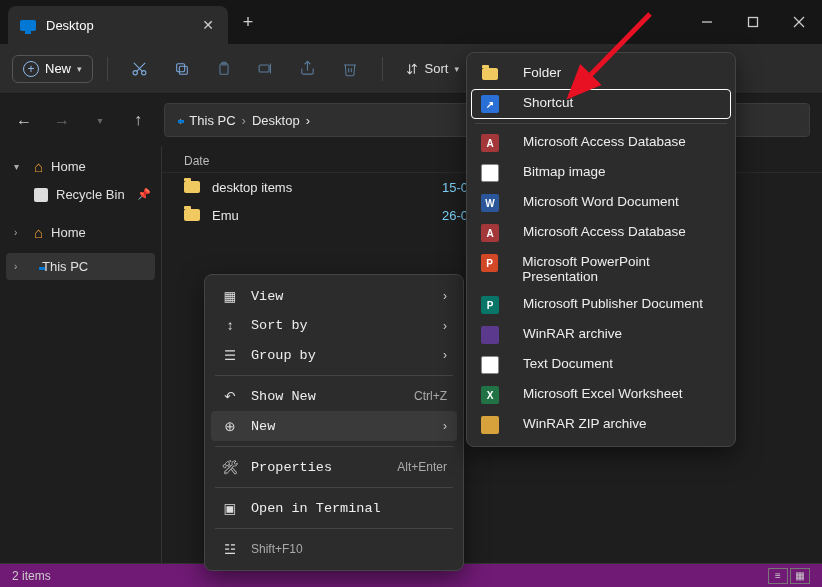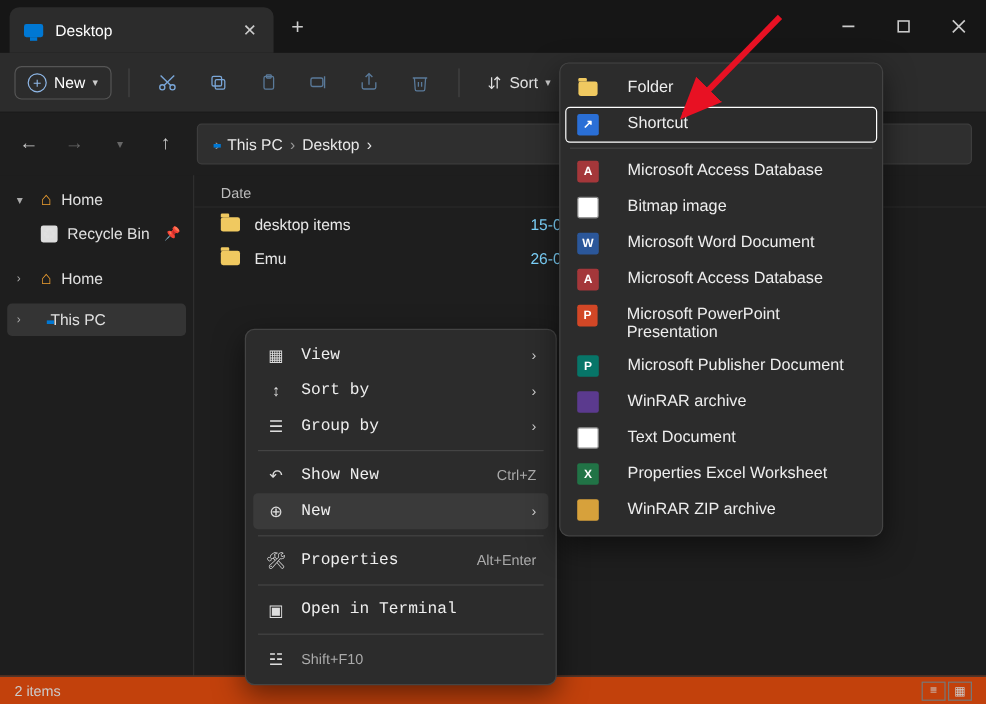--- a/index.html
+++ b/index.html
@@ -42,21 +42,21 @@
   .content { flex:1; background:#1e1e1e; position:relative;}
   .cols { display:flex; padding:8px 12px 4px 22px; color:#bbb; font-size:12px; border-bottom:1px solid #2a2a2a;}
   .col-name { flex: 0 0 248px; display:flex; align-items:center; gap:30px;}
   .col-sort { color:#888;}
   .row { display:flex; align-items:center; padding:6px 12px 6px 22px; font-size:13px;}
   .row .fic { width:18px; height:16px; margin-right:10px; display:flex; align-items:center;}
   .row .rname { flex:0 0 230px;}
   .row .rdate { color:#7dd3fc;}
 
   
-  .status { position:absolute; bottom:0; left:0; right:0; height:24px; background:#c2410c; border-top:1px solid #333; display:flex; align-items:center; padding:0 12px; font-size:12px; color:#ccc;}
+  .status { position:absolute; bottom:0; left:0; right:0; height:24px; background:#701a75; border-top:1px solid #333; display:flex; align-items:center; padding:0 12px; font-size:12px; color:#ccc;}
   .view-ics { margin-left:auto; display:flex; gap:2px;}
   .view-ic { width:20px; height:16px; border:1px solid #777; display:flex; align-items:center; justify-content:center; font-size:10px;}
 
   
   .ctx { position:absolute; left:204px; top:274px; width:260px; background:#2c2c2c; border:1px solid #444; border-radius:8px; padding:6px; box-shadow:0 8px 24px rgba(0,0,0,.5); font-size:13.5px;}
   .ctx-row { display:flex; align-items:center; gap:12px; padding:7px 10px; border-radius:4px; color:#eee;}
   .ctx-row.hover { background:#3a3a3a;}
   .ctx-ic { width:18px; display:flex; align-items:center; justify-content:center; color:#ddd;}
   .ctx-label { flex:1;font-family:Liberation Mono, monospace;}
   .ctx-acc { color:#aaa; font-size:12px;}
@@ -334,21 +334,21 @@
     <div class="sub-row">
       <span class="sub-ic" style="background: rgb(91, 58, 142);"></span>
       <span>WinRAR archive</span>
     </div>
     <div class="sub-row">
       <span class="sub-ic" style="background: rgb(255, 255, 255); border: 1px solid rgb(136, 136, 136);"></span>
       <span>Text Document</span>
     </div>
     <div class="sub-row">
       <span class="sub-ic" style="background: rgb(33, 115, 70);">X</span>
-      <span>Properties Excel Worksheet</span>
+      <span>Microsoft Excel Worksheet</span>
     </div>
     <div class="sub-row">
       <span class="sub-ic" style="background: rgb(215, 161, 59);"></span>
       <span>WinRAR ZIP archive</span>
     </div>
   </div>
 
 <svg class="arrow-anno" style="left:560px; top:8px;" width="100" height="100">
   <defs>
       <marker id="ah" markerWidth="8" markerHeight="8" refX="6" refY="3" orient="auto">

